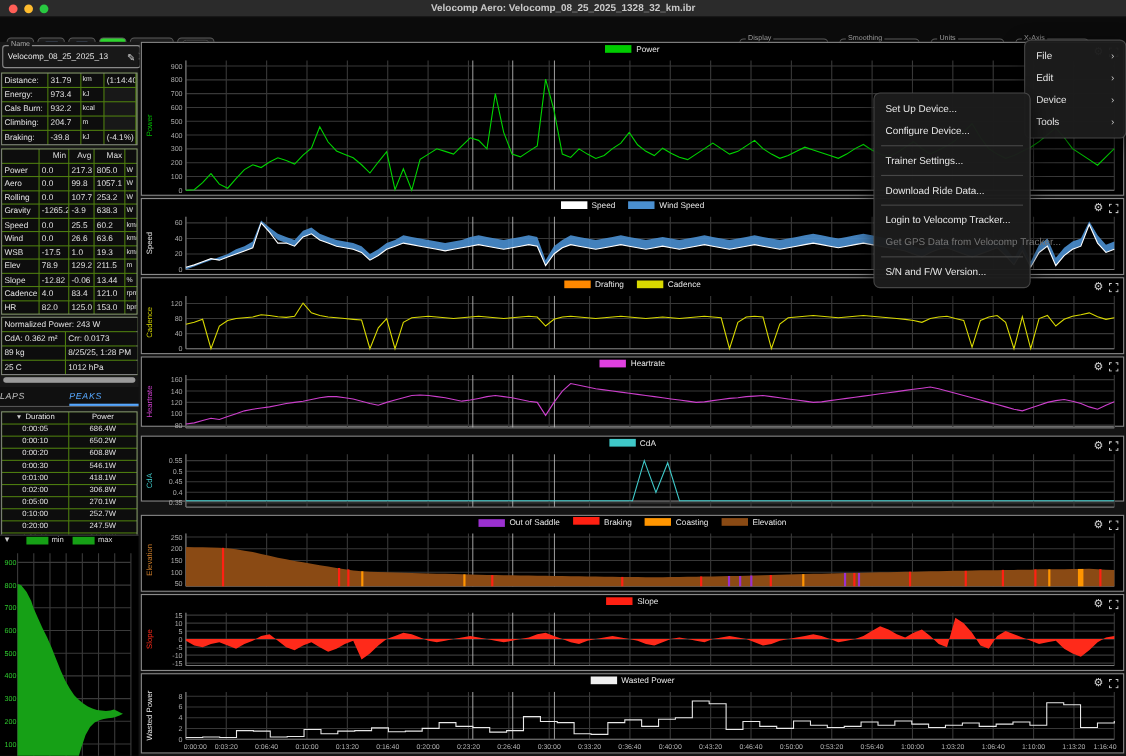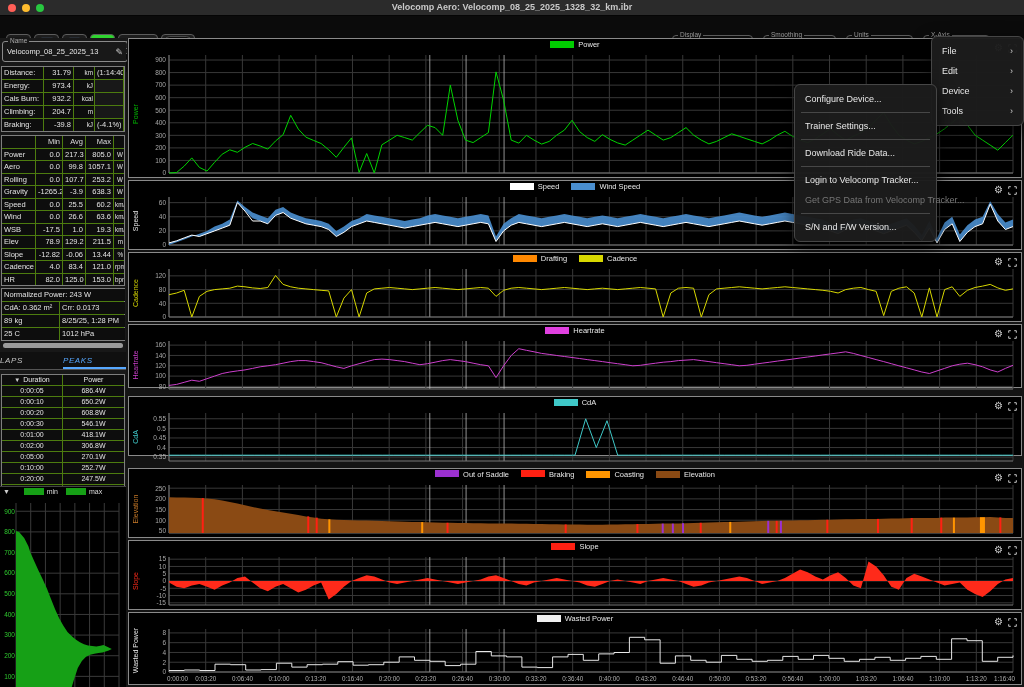--- a/index.html
+++ b/index.html
@@ -27,21 +27,21 @@
   .hamb span{width:12px;height:2px;background:#e8e8e8;border-radius:1px;display:block;}
   
   .sidebar{position:absolute;top:38px;left:0;width:126px;bottom:0;background:#181818;}
   .namebox{position:absolute;top:3px;left:2px;width:116px;height:19px;border:1px solid #8a8a8a;border-radius:3px;
            display:flex;align-items:center;padding:0 4px;}
   .namebox .flabel{background:#181818;color:#aaa;}
   .nval{font-size:7.5px;color:#e6e6e6;flex:1;white-space:nowrap;overflow:hidden;}
   .pencil{font-size:9px;color:#cfcfcf;}
   .sgrid{display:grid;position:absolute;left:1px;width:124px;gap:1px;background:#4d7c0f;border:1px solid #7e7e7e;box-sizing:border-box;}
   .c{background:#0d0d0d;font-size:7.5px;line-height:12px;padding:0 2px;white-space:nowrap;overflow:hidden;color:#e2e2e2;}
-  .c.num{text-align:right;}
+  .c.num{}
   .c.ghost{background:#181818;}
   .c.hdr{text-align:right;color:#dedede;}
   .c.unit{font-size:6.3px;padding:0 1px;}
   #stats{top:28px;grid-template-columns:41px 29px 20px 28px;grid-auto-rows:12px;}
   #mam{top:97px;grid-template-columns:33px 26px 22px 27px 10px;grid-auto-rows:11.5px;}
   #inforows{top:250px;grid-auto-rows:12px;}
   .hscroll{position:absolute;top:305px;left:3px;width:120px;height:5px;border-radius:3px;background:#3a3a3a;}
   .hscroll div{width:100%;height:100%;border-radius:3px;background:#9a9a9a;}
   #tabs{position:absolute;top:314px;left:0;width:126px;height:17px;display:flex;background:#101010;border-bottom:1px solid #555;}
   .tab{flex:1;font-size:8px;line-height:17px;letter-spacing:.6px;color:#c3c3c3;font-style:italic;}
@@ -648,21 +648,21 @@
           <line x1="300.796" x2="300.796" y1="3" y2="51" stroke="#c2c2c2" stroke-width="1" opacity="0.75"></line>
           <line x1="337.08799999999997" x2="337.08799999999997" y1="3" y2="51" stroke="#c2c2c2" stroke-width="1" opacity="0.75"></line>
           <line x1="375.06800000000004" x2="375.06800000000004" y1="3" y2="51" stroke="#c2c2c2" stroke-width="1" opacity="0.75"></line>
           <line x1="40" x2="884" y1="51" y2="51" stroke="#777"></line>
           <line x1="40" x2="40" y1="3" y2="51" stroke="#777"></line>
           <text transform="translate(9 27) rotate(-90)" text-anchor="middle" fill="#3fc8c8" font-size="7" font-family="Liberation Sans, sans-serif">CdA</text>
           <path d="M40.0 45.2 L50.7 45.2 L61.4 45.2 L72.1 45.2 L82.7 45.2 L93.4 45.2 L104.1 45.2 L114.8 45.2 L125.5 45.2 L136.2 45.2 L146.8 45.2 L157.5 45.2 L168.2 45.2 L178.9 45.2 L189.6 45.2 L200.3 45.2 L210.9 45.2 L221.6 45.2 L232.3 45.2 L243.0 45.2 L253.7 45.2 L264.4 45.2 L275.0 45.2 L285.7 45.2 L296.4 45.2 L307.1 45.2 L317.8 45.2 L328.5 45.2 L339.1 45.2 L349.8 45.2 L360.5 45.2 L371.2 45.2 L381.9 45.2 L392.6 45.2 L403.2 45.2 L413.9 45.2 L424.6 45.2 L435.3 45.2 L446.0 45.2 L456.7 8.8 L467.3 37.6 L478.0 10.7 L488.7 45.2 L499.4 45.2 L510.1 45.2 L520.8 45.2 L531.4 45.2 L542.1 45.2 L552.8 45.2 L563.5 45.2 L574.2 45.2 L584.9 45.2 L595.5 45.2 L606.2 45.2 L616.9 45.2 L627.6 45.2 L638.3 45.2 L649.0 45.2 L659.6 45.2 L670.3 45.2 L681.0 45.2 L691.7 45.2 L702.4 45.2 L713.1 45.2 L723.7 45.2 L734.4 45.2 L745.1 45.2 L755.8 45.2 L766.5 45.2 L777.2 45.2 L787.8 45.2 L798.5 45.2 L809.2 45.2 L819.9 45.2 L830.6 45.2 L841.3 45.2 L851.9 45.2 L862.6 45.2 L873.3 45.2 L884.0 45.2 " stroke="#3fc8c8" fill="none" stroke-width="1"></path>
         </svg></div>
       <div class="panel" style="top: 430px; height: 70px;"><div class="phead">
           <div class="plegend">
-            <span style="display: inline-flex; align-items: flex-start;">
+            <span style="display: inline-flex; align-items: flex-end;">
               <span class="sw" style="background: rgb(155, 48, 208);"></span>
               <span class="ll">Out of Saddle</span>
             </span>
             <span style="display: inline-flex; ">
               <span class="sw" style="background: rgb(255, 32, 18);"></span>
               <span class="ll">Braking</span>
             </span>
             <span style="display: inline-flex; align-items: center;">
               <span class="sw" style="background: rgb(255, 149, 0);"></span>
               <span class="ll">Coasting</span>
@@ -886,20 +886,21 @@
         </svg></div>
     </div>
 
   <div id="mainmenu" class="menu">
       <div class="mitem">File<span class="chev">›</span></div>
       <div class="mitem">Edit<span class="chev">›</span></div>
       <div class="mitem">Device<span class="chev">›</span></div>
       <div class="mitem">Tools<span class="chev">›</span></div>
     </div>
   <div id="submenu" class="menu">
+      <div class="mitem">Set Up Device...</div>
       <div class="mitem">Configure Device...</div>
       <div class="msep"></div>
       <div class="mitem">Trainer Settings...</div>
       <div class="msep"></div>
       <div class="mitem">Download Ride Data...</div>
       <div class="msep"></div>
       <div class="mitem">Login to Velocomp Tracker...</div>
       <div class="mitem disabled">Get GPS Data from Velocomp Tracker...</div>
       <div class="msep"></div>
       <div class="mitem">S/N and F/W Version...</div>

